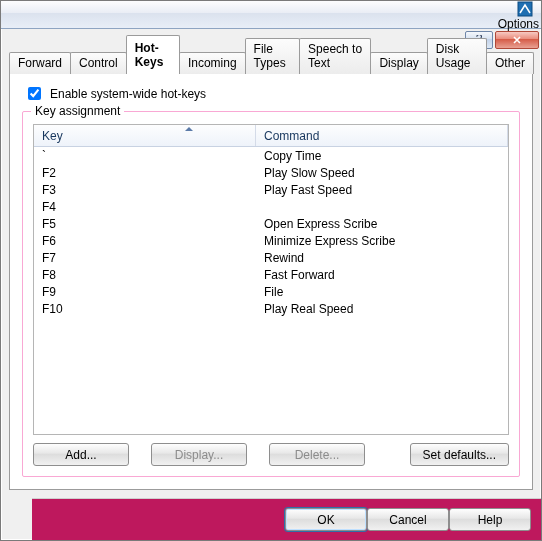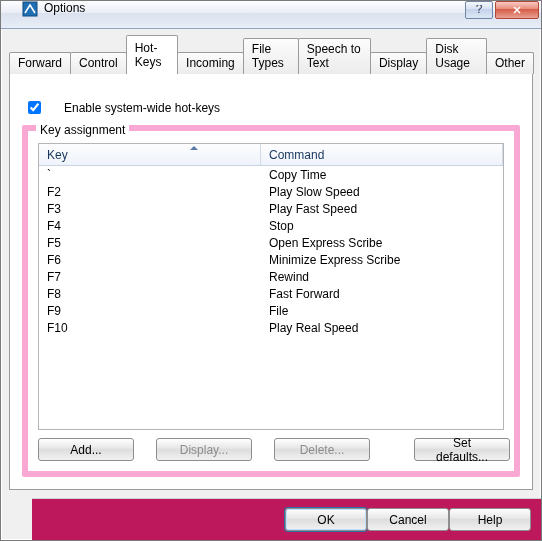--- a/index.html
+++ b/index.html
@@ -1,40 +1,40 @@
 <!DOCTYPE html>
 <html><head>
 <meta charset="utf-8">
 <style>
   * { box-sizing: border-box; font-family: "Segoe UI", Tahoma, sans-serif; font-size: 12px; }
   html, body { margin: 0; padding: 0; }
   body { background: #fff; width: 542px; height: 541px; overflow: hidden; }
 
   .window { width: 542px; height: 541px; border: 1px solid #7a7a7a; background: #f0f0f0; display: flex; flex-direction: column; box-shadow: inset 0 0 0 1px #fff; }
-  .titlebar { height: 28px; background: linear-gradient(#fdfdfe,#e9edf5 45%,#dbe2ee 46%,#e8eef7); display: flex; align-items: flex-start; padding: 0 2px 0 21px; border-bottom: 1px solid #8ea4c1; }
+  .titlebar { height: 28px; background: linear-gradient(#fdfdfe,#e9edf5 45%,#dbe2ee 46%,#e8eef7); display: flex; align-items: flex-end; padding: 0 2px 0 6px; border-bottom: 1px solid #8ea4c1; flex-direction: column; }
   .titlebar .appicon { width: 16px; height: 16px; margin-right: 6px; display: inline-flex; align-items: center; justify-content: center; }
   .titlebar .title { flex: 1; color: #000; }
   .winbtns { display: flex; gap: 2px; }
   .winbtn { width: 28px; height: 18px; border: 1px solid #6f86a8; border-radius: 2px; background: linear-gradient(#f4f7fb,#d7e2f1 45%,#c3d3ea 46%,#dde8f5); display: flex; align-items: center; justify-content: center; color: #2b3a55; }
   .winbtn.close { background: linear-gradient(#f7c9c2,#e98a7a 45%,#d55c48 46%,#e9a193); border-color: #b04838; color:#fff; width: 44px; }
   .winbtn svg { display:block; }
 
   .client { flex: 1; padding: 6px 8px 8px 8px; display: flex; flex-direction: column; }
 
   .tabstrip { display: flex; align-items: flex-end; position: relative; z-index: 2; }
   .tab { padding: 3px 8px 4px 8px; border: 1px solid #9b9b9b; border-bottom: none; background: linear-gradient(#fcfcfc,#ececec); margin-right: -1px; border-radius: 2px 2px 0 0; color: #000; cursor: default; position: relative; }
-  .tab.active { background: #fff; padding-top: 5px; padding-bottom: 5px; z-index: 3; }
+  .tab.active { background: #fff; padding-top: 5px; padding-bottom: 5px; z-index: 3; font-weight: bold; }
   .tab.active::after { content:""; position:absolute; left:0; right:0; bottom:-1px; height:2px; background:#fff; }
 
   .tabpage { flex:1; border:1px solid #9b9b9b; background:#fff; margin-top:-1px; padding:10px 12px 12px 12px; display:flex; flex-direction:column; }
 
-  .chkrow { display:flex; align-items:center; gap:20px; margin: 14px 0 8px 2px; }
+  .chkrow { display:flex; align-items:center; gap:6px; margin: 0 0 8px 2px; }
   .chkrow input { width:13px; height:13px; }
 
-  .group { flex:1; border:6px solid #f9a8d4; border-radius:2px; padding:12px 10px 10px 10px; position:relative; display:flex; flex-direction:column; }
+  .group { flex:1; border:1px solid #f9a8d4; border-radius:2px; padding:12px 10px 10px 10px; position:relative; display:flex; flex-direction:column; }
   .group .legend { position:absolute; top:-8px; left:8px; background:#fff; padding:0 4px; color:#000; }
 
   .listview { flex:1; border:1px solid #b5b5b5; background:#fff; display:flex; flex-direction:column; overflow:hidden;justify-content:center; }
   .lvhead { display:flex; background:linear-gradient(#fdfdfe,#eef3fa); border-bottom:1px solid #c8d2e2; height:22px; align-items:stretch; }
   .lvcol { display:flex; align-items:center; padding:0 8px; border-right:1px solid #d4dbe8; color:#17365d; position:relative; }
   .lvcol.sort::after { content:""; position:absolute; left:50%; top:2px; transform:translateX(40px); width:0; height:0; border-left:4px solid transparent; border-right:4px solid transparent; border-bottom:4px solid #5b7aa8; }
   .lvcol.key { width: 222px; }
   .lvcol.cmd { flex:1; }
   .lvbody { flex:1; overflow:auto; }
   .lvrow { display:flex; height:17px; align-items:center; }
@@ -118,21 +118,20 @@
               <div class="lvrow">
                 <div class="lvcell key">F2</div>
                 <div class="lvcell cmd">Play Slow Speed</div>
               </div>
               <div class="lvrow">
                 <div class="lvcell key">F3</div>
                 <div class="lvcell cmd">Play Fast Speed</div>
               </div>
               <div class="lvrow">
                 <div class="lvcell key">F4</div>
-                <div class="lvcell cmd">Stop</div>
               </div>
               <div class="lvrow">
                 <div class="lvcell key">F5</div>
                 <div class="lvcell cmd">Open Express Scribe</div>
               </div>
               <div class="lvrow">
                 <div class="lvcell key">F6</div>
                 <div class="lvcell cmd">Minimize Express Scribe</div>
               </div>
               <div class="lvrow">

